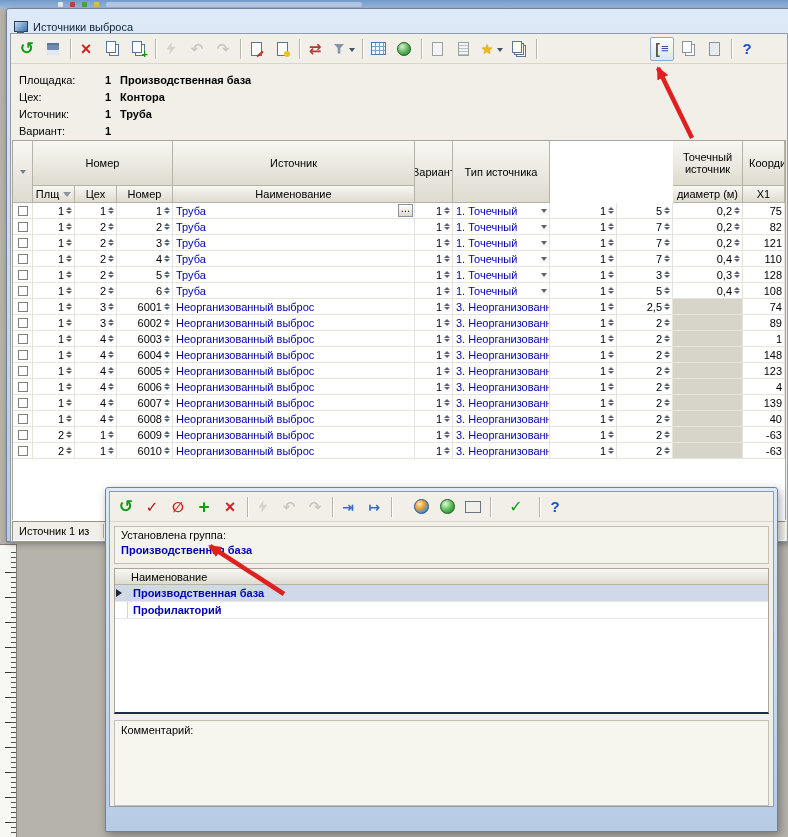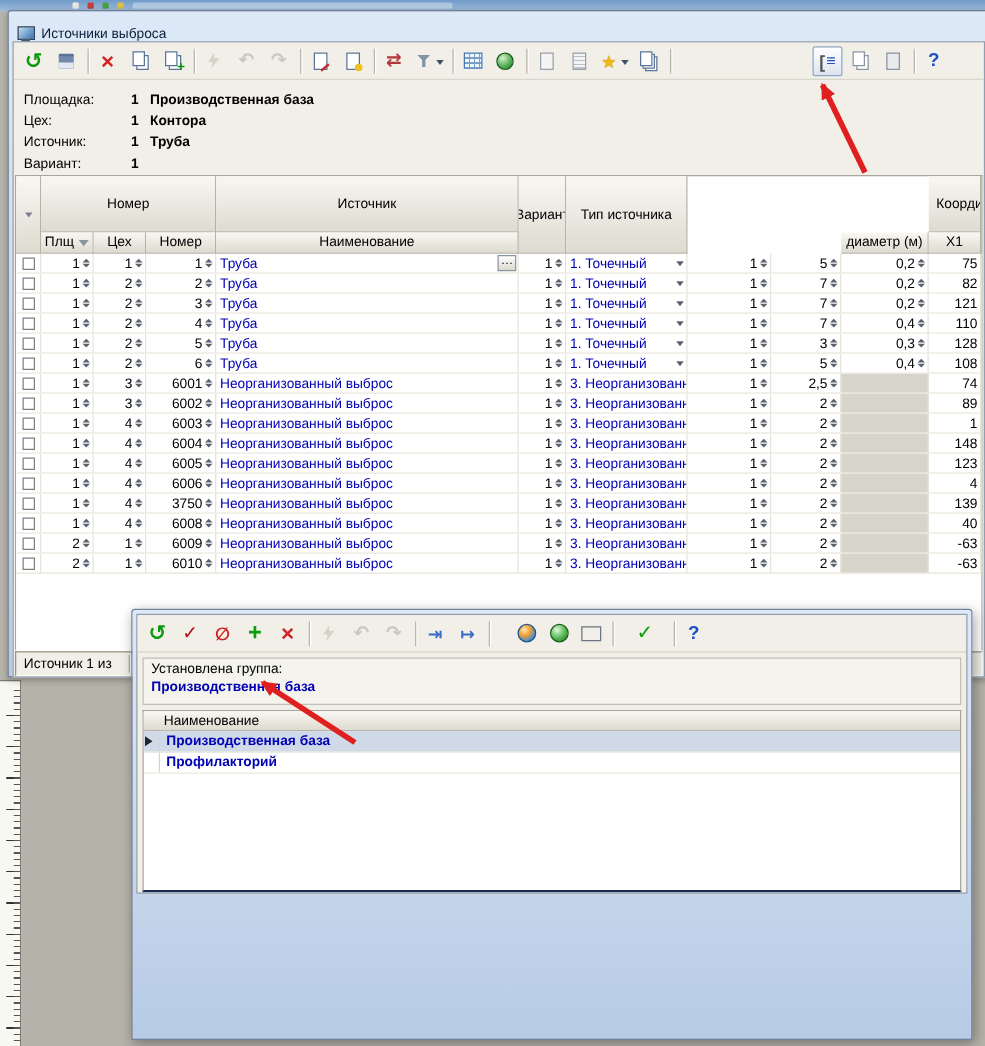--- a/index.html
+++ b/index.html
@@ -260,20 +260,21 @@
       </div>
     <div class="grid">
       <div class="ghead gcols">
         <div class="gh corner">
             <span class="ddarr3"></span>
           </div>
         <div class="gh g-nomer">Номер</div>
         <div class="gh g-ist">Источник</div>
         <div class="gh g-var">Вариант</div>
         <div class="gh g-tip">Тип источника</div>
+        <div class="gh g-toch">Точечный источник</div>
         <div class="gh g-koord">Координаты</div>
         <div class="gh s-plsh">
           <span>Плщ</span>
           <span class="sort"></span>
         </div>
         <div class="gh s-tseh">Цех</div>
         <div class="gh s-nomer">Номер</div>
         <div class="gh s-naim">Наименование</div>
         <div class="gh s-diam">диаметр (м)</div>
         <div class="gh s-x1">X1</div>
@@ -1018,21 +1019,21 @@
               </span>
             </div>
             <div class="gc c-num">
               <span class="txt">4</span>
               <span class="spin">
                 <i class="up"></i>
                 <i class="dn"></i>
               </span>
             </div>
             <div class="gc c-num">
-              <span class="txt">3750</span>
+              <span class="txt">6007</span>
               <span class="spin">
                 <i class="up"></i>
                 <i class="dn"></i>
               </span>
             </div>
             <div class="gc c-name">
               <span class="txt blue">Неорганизованный выброс</span>
             </div>
             <div class="gc c-num">
               <span class="txt">1</span>
@@ -1311,20 +1312,24 @@
             <span class="dlmark">
               <span class="rowmark"></span>
             </span>
             <span class="dlname">Производственная база</span>
           </div>
           <div class="dlrow">
             <span class="dlmark"></span>
             <span class="dlname">Профилакторий</span>
           </div>
         </div>
+    </div>
+    <div class="cbox">
+      <div class="cbox-label">Комментарий:</div>
+      <div class="cbox-area"></div>
     </div>
   </div>
 </section>
 
 <svg class="arrow arrow1" width="70" height="90" viewBox="0 0 70 90">
   <defs>
     <marker id="ah" markerWidth="14" markerHeight="12" refX="11" refY="6" orient="auto" markerUnits="userSpaceOnUse">
       <path d="M0,0 L13,6 L0,12 Z" fill="#e02020"></path>
     </marker>
   </defs>

